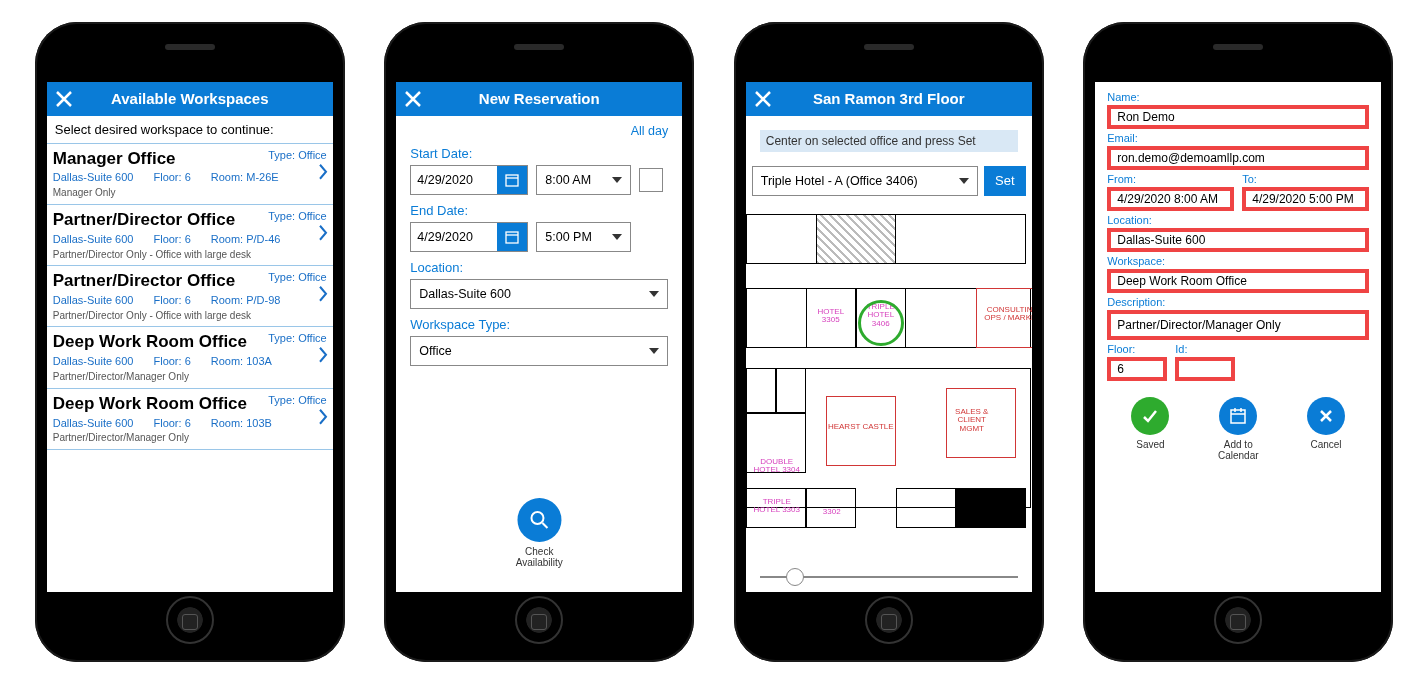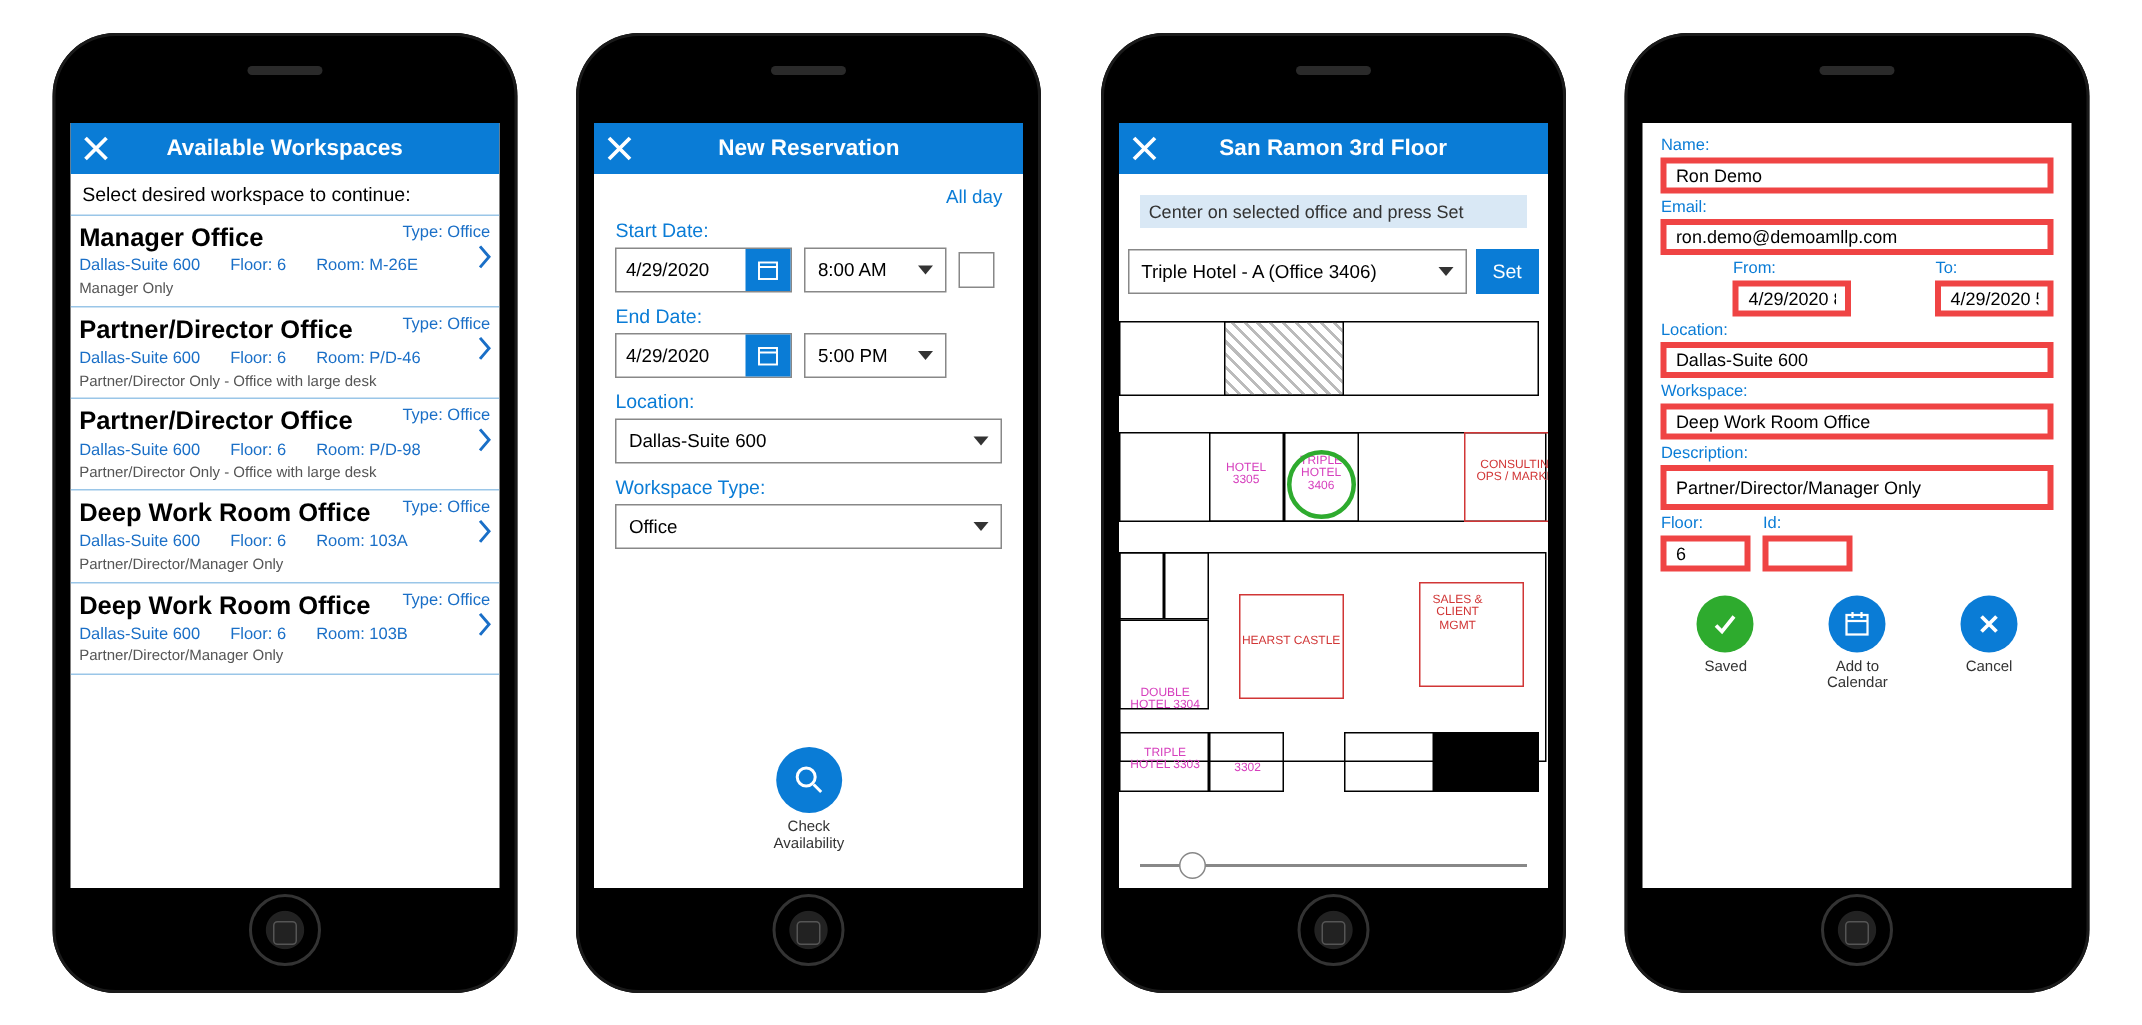--- a/index.html
+++ b/index.html
@@ -261,21 +261,21 @@
   .det .label { margin: 3px 0 2px 0; font-size: 11px; }
   .textbox {
     width: 100%;
     border: 4px solid #ef4444;
     height: 24px;
     padding: 0 6px;
     font-size: 12px;
     color: #000;
   }
   .row2 { display: flex; gap: 8px; }
-  .col { flex: 1; margin-left: 48px; }
+  .col { flex: 1; }
   .actions {
     display: flex;
     justify-content: space-around;
     margin-top: 16px;
   }
   .action { text-align: center; font-size: 10px; color: #333; cursor: pointer; }
   .act-circle {
     width: 38px; height: 38px;
     border-radius: 50%;
     margin: 0 auto 4px auto;
@@ -514,21 +514,21 @@
           <div class="fp-room" style="left:0;top:160px;width:285px;height:140px"></div>
           <div class="fp-room" style="left:0;top:160px;width:30px;height:45px"></div>
           <div class="fp-room" style="left:30px;top:160px;width:30px;height:45px"></div>
           <div class="fp-room" style="left:0;top:205px;width:60px;height:60px"></div>
 
           <div class="fp-room red" style="left:80px;top:188px;width:70px;height:70px;border:1px solid #d13636"></div>
           <div class="fp-label red" style="left:82px;top:215px;width:66px">HEARST
 CASTLE</div>
 
           <div class="fp-room red" style="left:200px;top:180px;width:70px;height:70px;border:1px solid #d13636"></div>
-          <div class="fp-label red" style="left:202px;top:188px;width:48px">SALES &amp;
+          <div class="fp-label red" style="left:202px;top:200px;width:48px">SALES &amp;
 CLIENT
 MGMT</div>
 
           <div class="fp-label pink" style="left:6px;top:250px;width:50px">DOUBLE
 HOTEL
 3304</div>
 
           <div class="fp-room" style="left:0;top:280px;width:60px;height:40px"></div>
           <div class="fp-label pink" style="left:6px;top:290px;width:50px">TRIPLE
 HOTEL

